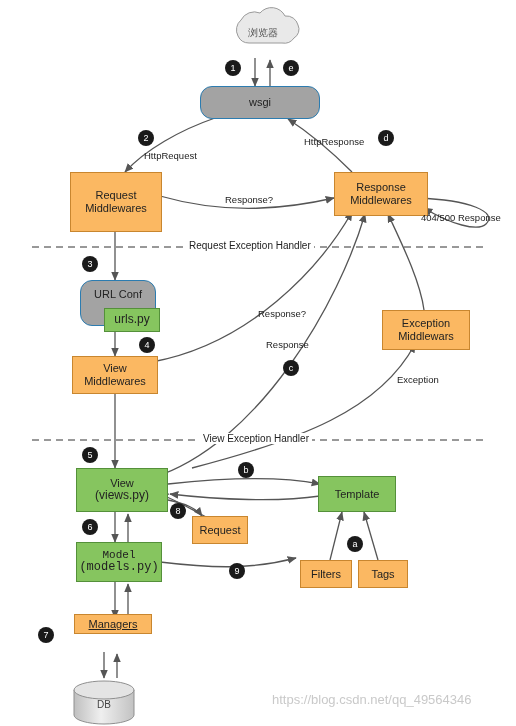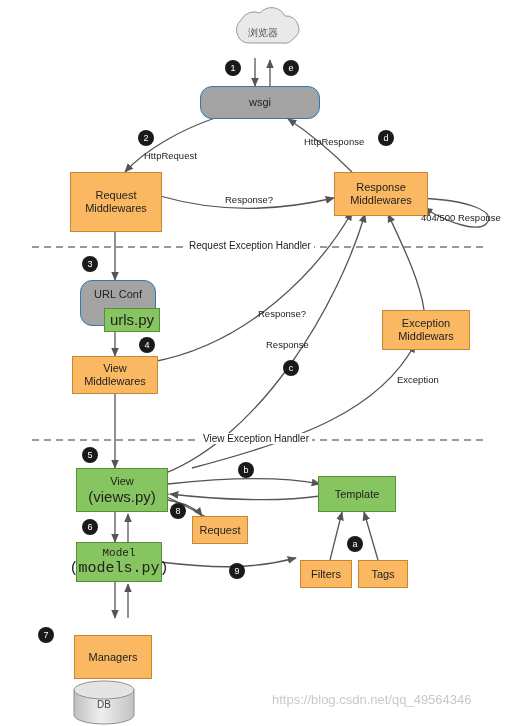--- a/index.html
+++ b/index.html
@@ -6,21 +6,21 @@
   body{width:516px;height:726px;font-family:"Liberation Sans",sans-serif;position:relative;overflow:hidden;}
   #canvas{position:absolute;left:0;top:0;width:516px;height:726px;}
   .node{position:absolute;box-sizing:border-box;border:1px solid #000;display:flex;flex-direction:column;align-items:center;justify-content:center;text-align:center;font-size:11px;color:#222;line-height:1.15;}
   .orange{background:#fbb862;border-color:#c8862f;}
   .blue{background:#a3a3a3;border-color:#2c7cb0;border-radius:12px;}
   .green{background:#86c55f;border-color:#54903a;}
   .badge{position:absolute;width:16px;height:16px;border-radius:50%;background:#1a1a1a;color:#fff;font-size:9px;display:flex;align-items:center;justify-content:center;font-family:"Liberation Sans",sans-serif;}
   .edgelabel{position:absolute;font-size:9.5px;color:#222;white-space:nowrap;background:transparent;}
   .seplabel{position:absolute;font-size:10px;color:#222;white-space:nowrap;background:#fff;padding:0 3px;}
   .watermark{position:absolute;font-size:13px;color:#c9c9c9;white-space:nowrap;}
-  .sub{font-size:15px;}
+  .sub{font-size:12px;}
 </style>
 </head>
 <body>
 
 <svg id="canvas" viewBox="0 0 516 726" xmlns="http://www.w3.org/2000/svg">
   <defs>
     <marker id="arrow" markerWidth="8" markerHeight="8" refX="6.4" refY="3" orient="auto" markerUnits="strokeWidth">
       <path d="M0,0 L7,3 L0,6 z" fill="#555555"></path>
     </marker>
     <linearGradient id="cylgrad" x1="0" y1="0" x2="1" y2="0">
@@ -154,21 +154,21 @@
   <span class="sub">(models.py)</span>
 </div>
 
 <div class="node orange" style="left:300px;top:560px;width:52px;height:28px;">
   <span>Filters</span>
 </div>
 <div class="node orange" style="left:358px;top:560px;width:50px;height:28px;">
   <span>Tags</span>
 </div>
 
-<div class="node orange" style="left:74px;top:635px;width:78px;height:44px;">
+<div class="node orange" style="left:74px;top:614px;width:78px;height:20px;text-decoration:underline;">
   <span>Managers</span>
 </div>
 
 <div class="node" style="left:74px;top:692px;width:60px;height:26px;border:none;background:transparent;">
   <span style="font-size:10px;color:#444;">DB</span>
 </div>
 
 <div class="badge" style="left:225px;top:60px;">
     <span>1</span>
   </div>

